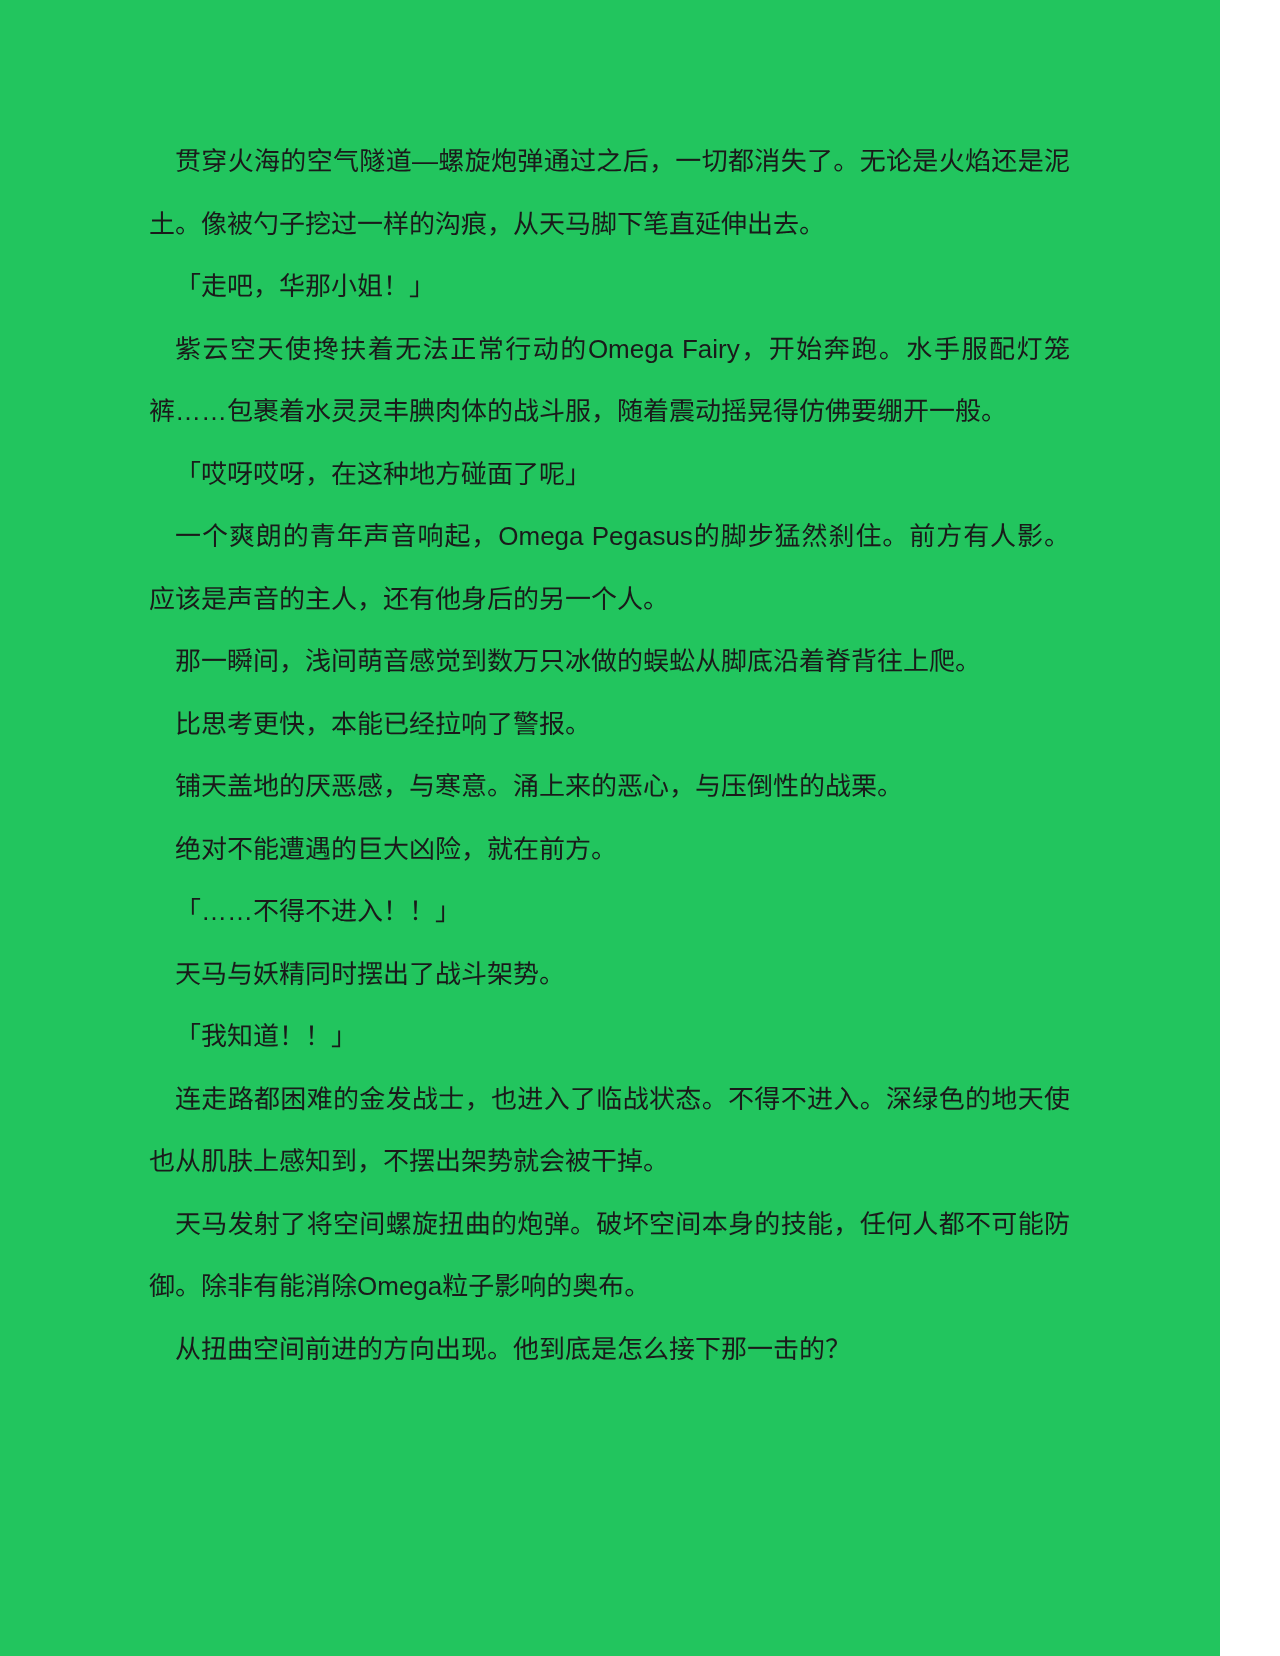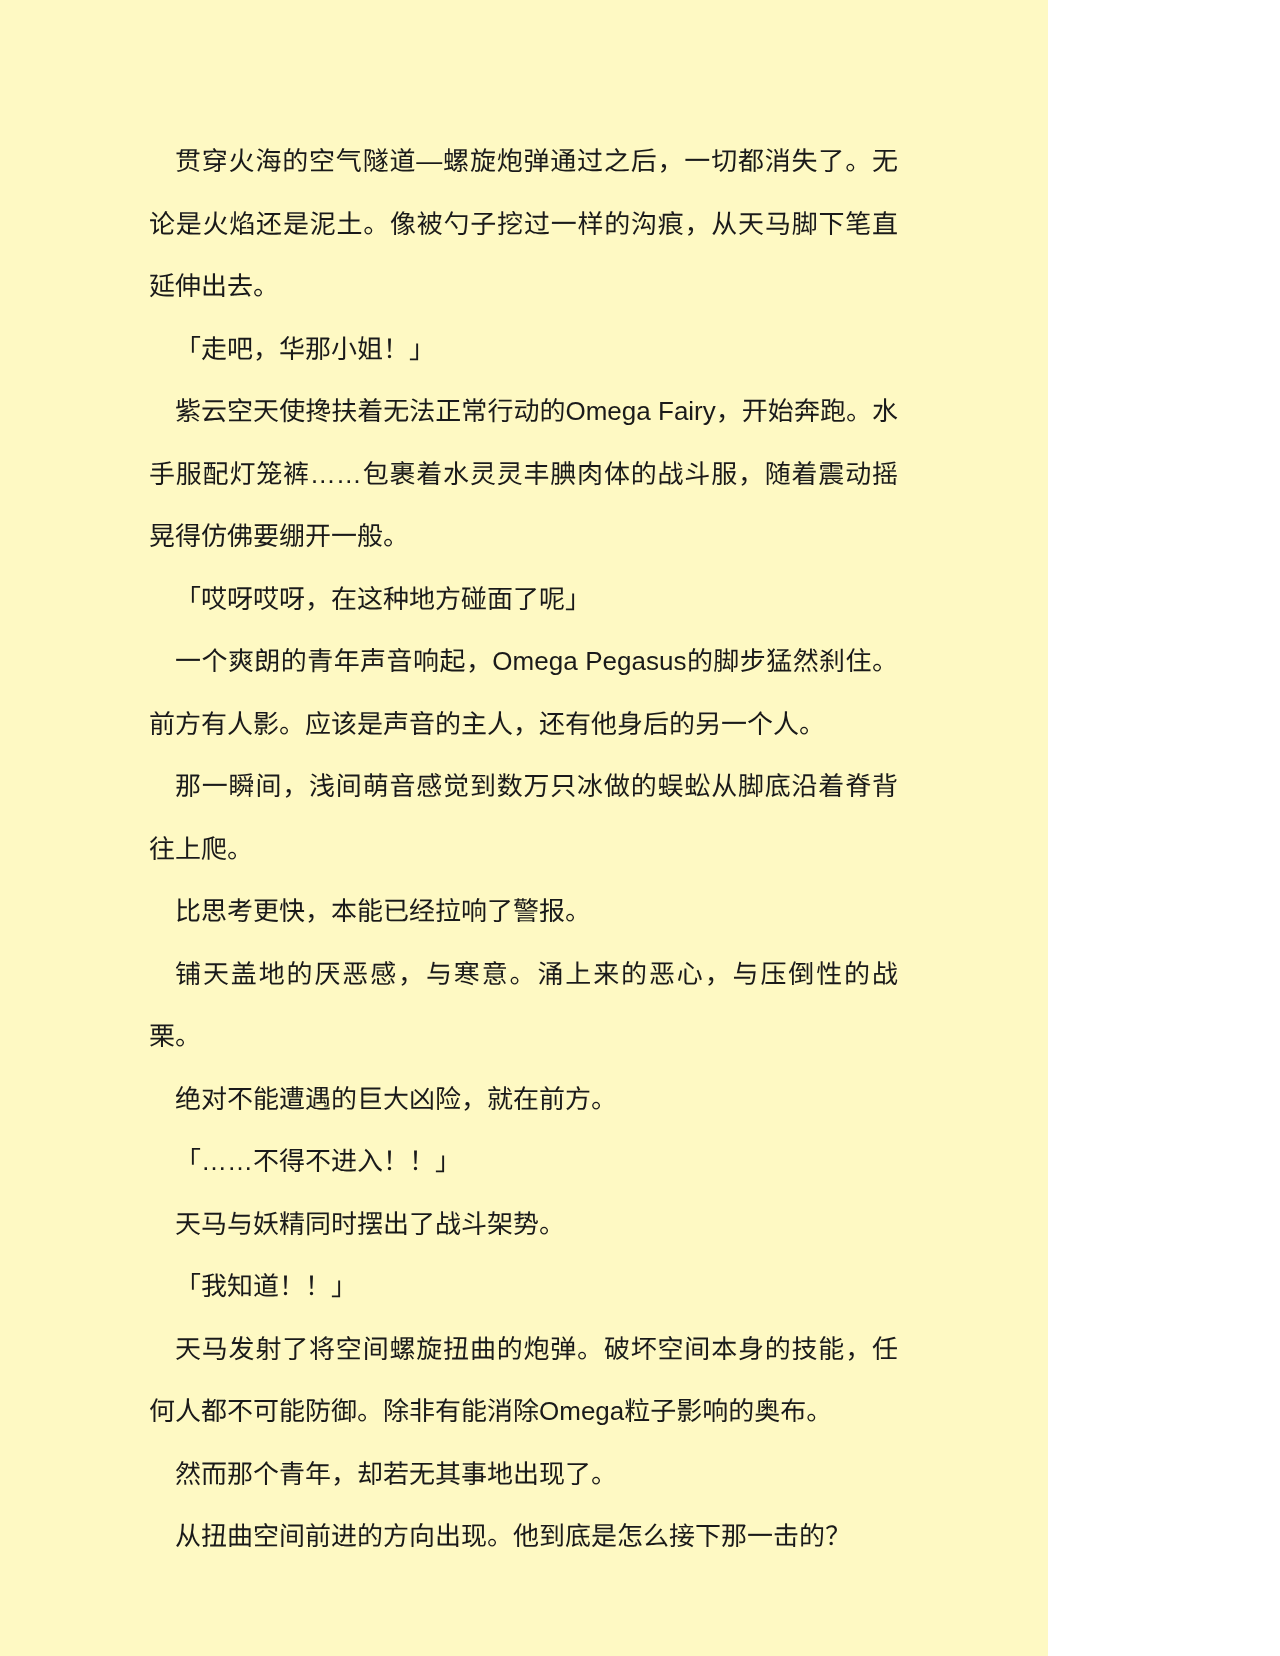--- a/index.html
+++ b/index.html
@@ -7,24 +7,24 @@
     padding: 0;
     background: #ffffff;
   }
   body {
     width: 1280px;
     height: 1656px;
     overflow: hidden;
   }
   .page {
     box-sizing: border-box;
-    width: 1048px;
+    width: 1220px;
     height: 1656px;
     padding: 130px 150px 0 149px;
-    background: #fef9c3;
+    background: #22c55e;
     color: #1a1a1a;
     font-family: "Liberation Sans", sans-serif;
     font-size: 26px;
     line-height: 62.5px;
     font-weight: 400;
     text-align: justify;
   }
   .page p {
     margin: 0;
     padding: 0;
@@ -41,16 +41,16 @@
   <p>紫云空天使搀扶着无法正常行动的Omega Fairy，开始奔跑。水手服配灯笼裤……包裹着水灵灵丰腆肉体的战斗服，随着震动摇晃得仿佛要绷开一般。</p>
   <p>「哎呀哎呀，在这种地方碰面了呢」</p>
   <p>一个爽朗的青年声音响起，Omega Pegasus的脚步猛然刹住。前方有人影。应该是声音的主人，还有他身后的另一个人。</p>
   <p>那一瞬间，浅间萌音感觉到数万只冰做的蜈蚣从脚底沿着脊背往上爬。</p>
   <p>比思考更快，本能已经拉响了警报。</p>
   <p>铺天盖地的厌恶感，与寒意。涌上来的恶心，与压倒性的战栗。</p>
   <p>绝对不能遭遇的巨大凶险，就在前方。</p>
   <p>「……不得不进入！！」</p>
   <p>天马与妖精同时摆出了战斗架势。</p>
   <p>「我知道！！」</p>
+  <p>连走路都困难的金发战士，也进入了临战状态。不得不进入。深绿色的地天使也从肌肤上感知到，不摆出架势就会被干掉。</p>
   <p>天马发射了将空间螺旋扭曲的炮弹。破坏空间本身的技能，任何人都不可能防御。除非有能消除Omega粒子影响的奥布。</p>
-  <p>然而那个青年，却若无其事地出现了。</p>
   <p>从扭曲空间前进的方向出现。他到底是怎么接下那一击的？</p>
 </div>
 
 </body></html>

